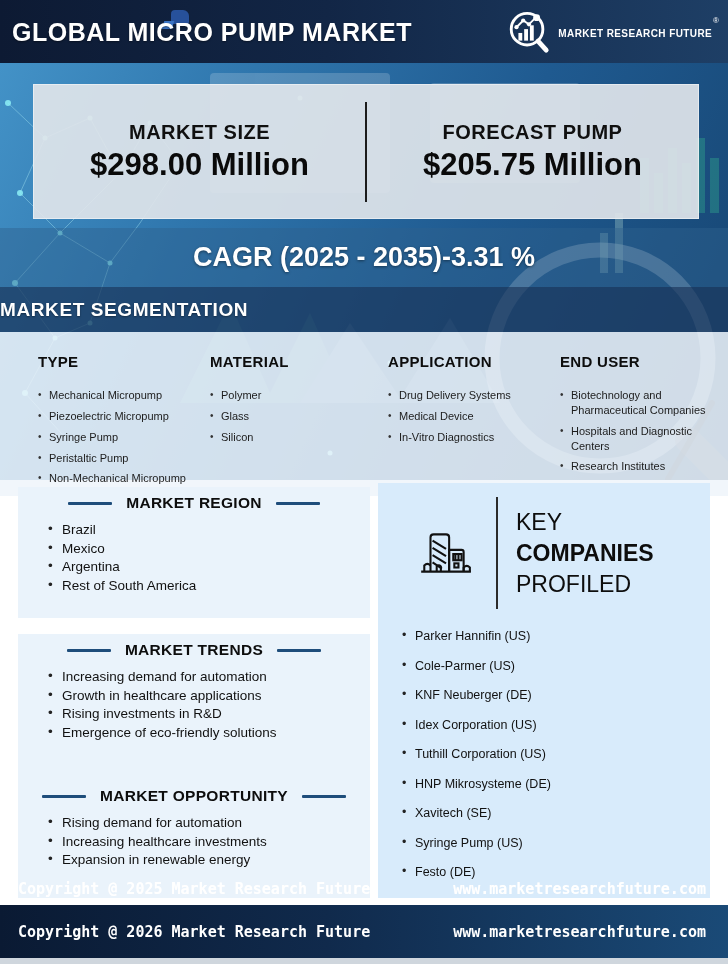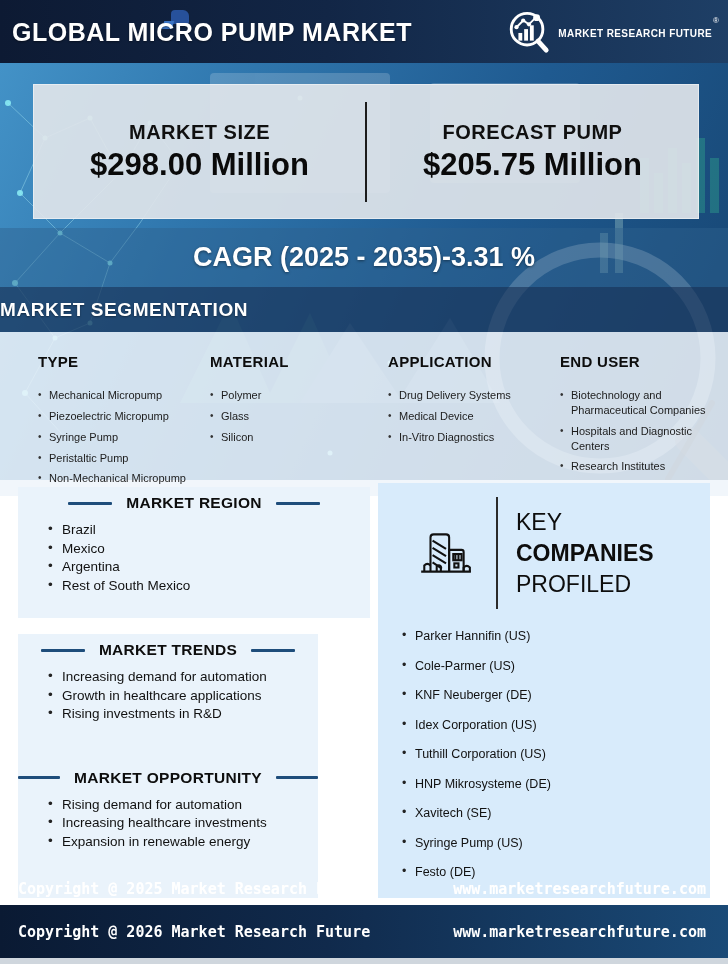--- a/index.html
+++ b/index.html
@@ -48,21 +48,21 @@
   .seg-col li{position:relative;font-size:11px;color:#1c1c1c;padding-left:11px;margin-bottom:6px;line-height:1.35;}
   .seg-col li::before{content:"•";position:absolute;left:0;top:0;color:#333;font-size:10px;}
   .col-type{width:172px;margin-left:30px;}
   .col-material{width:178px;}
   .col-application{width:172px;}
   .col-enduser{width:160px;}
 
   
   .card{position:absolute;background:#eaf3fb;}
   .card-region{left:18px;top:487px;width:352px;height:131px;}
-  .card-tro{left:18px;top:634px;width:300px;height:264px;}
+  .card-tro{left:18px;top:634px;width:352px;height:264px;}
   .card-companies{left:378px;top:483px;width:332px;height:415px;background:#d8ebfb;}
 
   .card-title-row{display:flex;align-items:center;justify-content:center;gap:14px;padding-top:7px;}
   .dash{width:44px;height:3px;background:#1e4d7b;border-radius:1px;}
   .card-title{font-size:15.5px;font-weight:bold;color:#0d0d0d;letter-spacing:.3px;white-space:nowrap;}
 
   .card ul.blist{list-style:none;margin:10px 0 0 30px;padding:0;}
   .card ul.blist li{position:relative;font-size:13.5px;color:#111;padding-left:14px;margin-bottom:3px;line-height:1.15;}
   .card ul.blist li::before{content:"•";position:absolute;left:0;top:-1px;color:#222;}
 
@@ -236,34 +236,35 @@
   <div class="card card-region">
     <div class="card-title-row">
       <div class="dash"></div>
       <div class="card-title">MARKET REGION</div>
       <div class="dash"></div>
     </div>
     <ul class="blist">
         <li>Brazil</li>
         <li>Mexico</li>
         <li>Argentina</li>
-        <li>Rest of South Mexico</li>
+        <li>Rest of South America</li>
       </ul>
   </div>
 
   <div class="card card-tro">
     <div class="card-title-row">
       <div class="dash"></div>
       <div class="card-title">MARKET TRENDS</div>
       <div class="dash"></div>
     </div>
     <ul class="blist">
         <li>Increasing demand for automation</li>
         <li>Growth in healthcare applications</li>
         <li>Rising investments in R&amp;D</li>
+        <li>Emergence of eco-friendly solutions</li>
       </ul>
     <div class="tro-gap"></div>
     <div class="card-title-row" style="padding-top:0;">
       <div class="dash"></div>
       <div class="card-title">MARKET OPPORTUNITY</div>
       <div class="dash"></div>
     </div>
     <ul class="blist">
         <li>Rising demand for automation</li>
         <li>Increasing healthcare investments</li>

